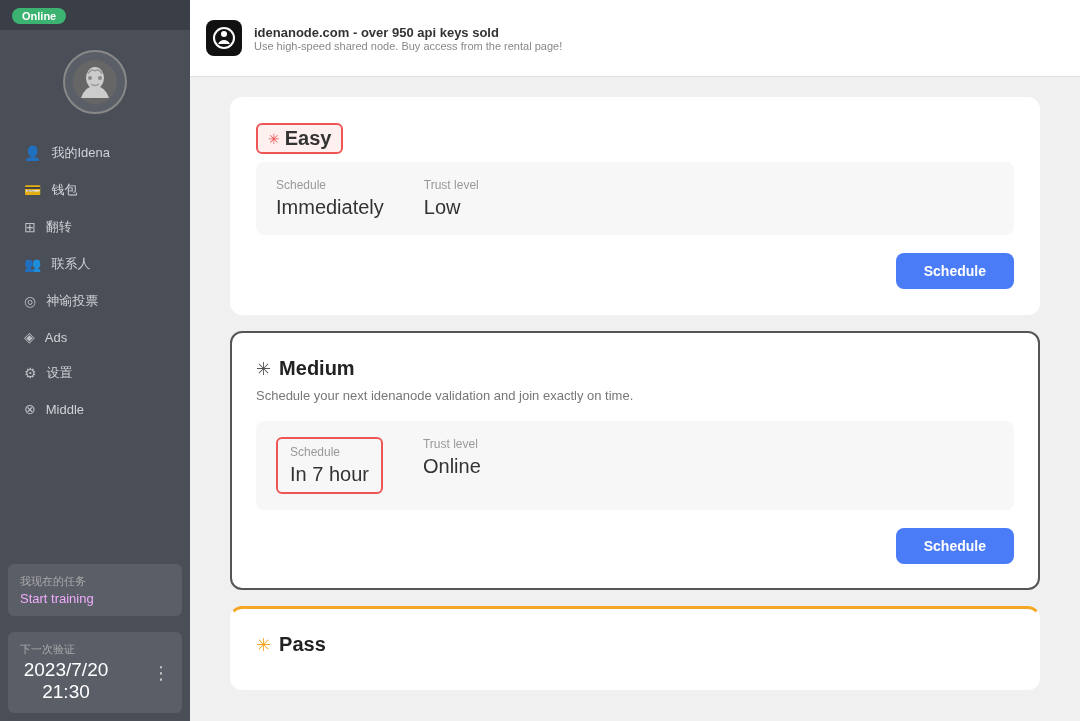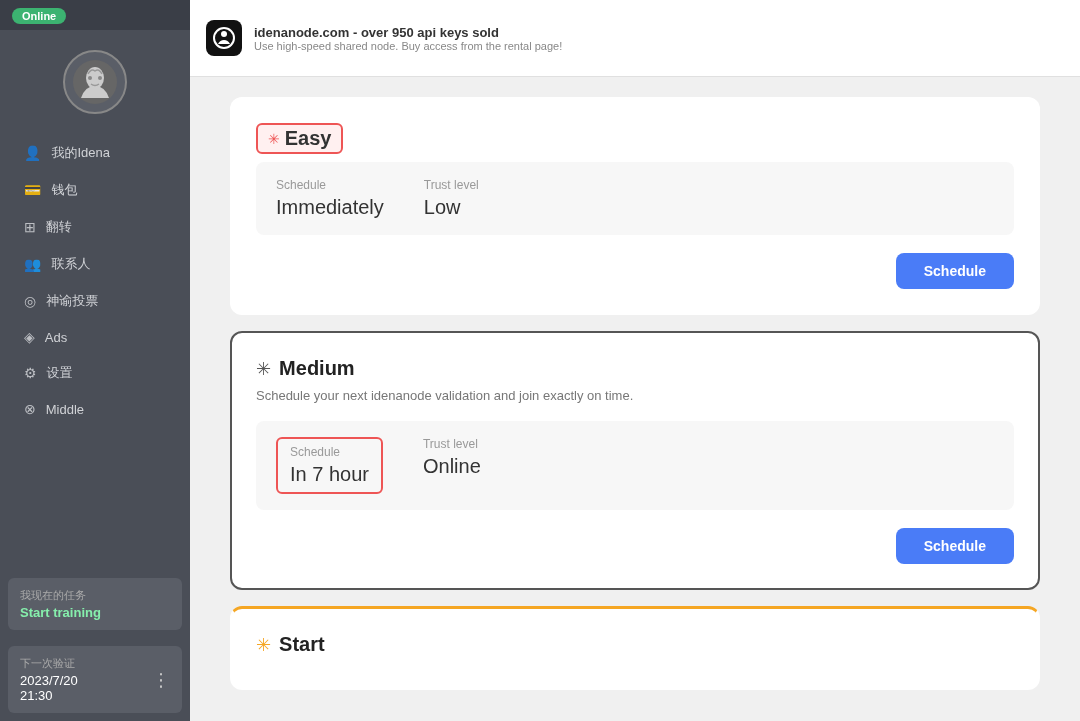--- a/index.html
+++ b/index.html
@@ -60,34 +60,34 @@
     }
     .nav-item .nav-icon { font-size: 14px; opacity: 0.85; }
 
     .current-task-section {
       background: #5a5e67;
       margin: 8px;
       border-radius: 6px;
       padding: 10px 12px;
     }
     .current-task-label { font-size: 11px; color: #aaa; margin-bottom: 2px; }
-    .current-task-value { font-size: 13px; color: #86efac; font-weight: 700; }
+    .current-task-value { font-size: 13px; color: #f0abfc; font-weight: 400; }
 
     .next-validation-section {
       background: #5a5e67;
       margin: 8px;
       border-radius: 6px;
       padding: 10px 12px;
       display: flex;
       align-items: center;
       justify-content: space-between;
       gap: 40px;
     }
     .next-val-label { font-size: 11px; color: #aaa; margin-bottom: 2px; }
-    .next-val-value { font-size: 13px; color: #fff; font-weight: 500; }
+    .next-val-value { font-size: 19px; color: #fff; font-weight: 500; text-align: center; }
     .more-btn { color: #ccc; font-size: 18px; cursor: pointer; line-height: 1; }
 
     
     .main-area {
       flex: 1;
       display: flex;
       flex-direction: column;
       overflow: hidden;
     }
     .top-banner {
@@ -312,18 +312,18 @@
         </div>
       </div>
       <div class="clearfix">
         <button class="schedule-btn">Schedule</button>
       </div>
     </div>
 
     <div class="card card-hard">
       <div class="card-title-row">
         <span class="card-icon" style="color:#f5a623;">✳</span>
-        <span class="card-title">Start</span>
+        <span class="card-title">Pass</span>
       </div>
     </div>
 
   </div>
 </div>
 
 </body></html>

